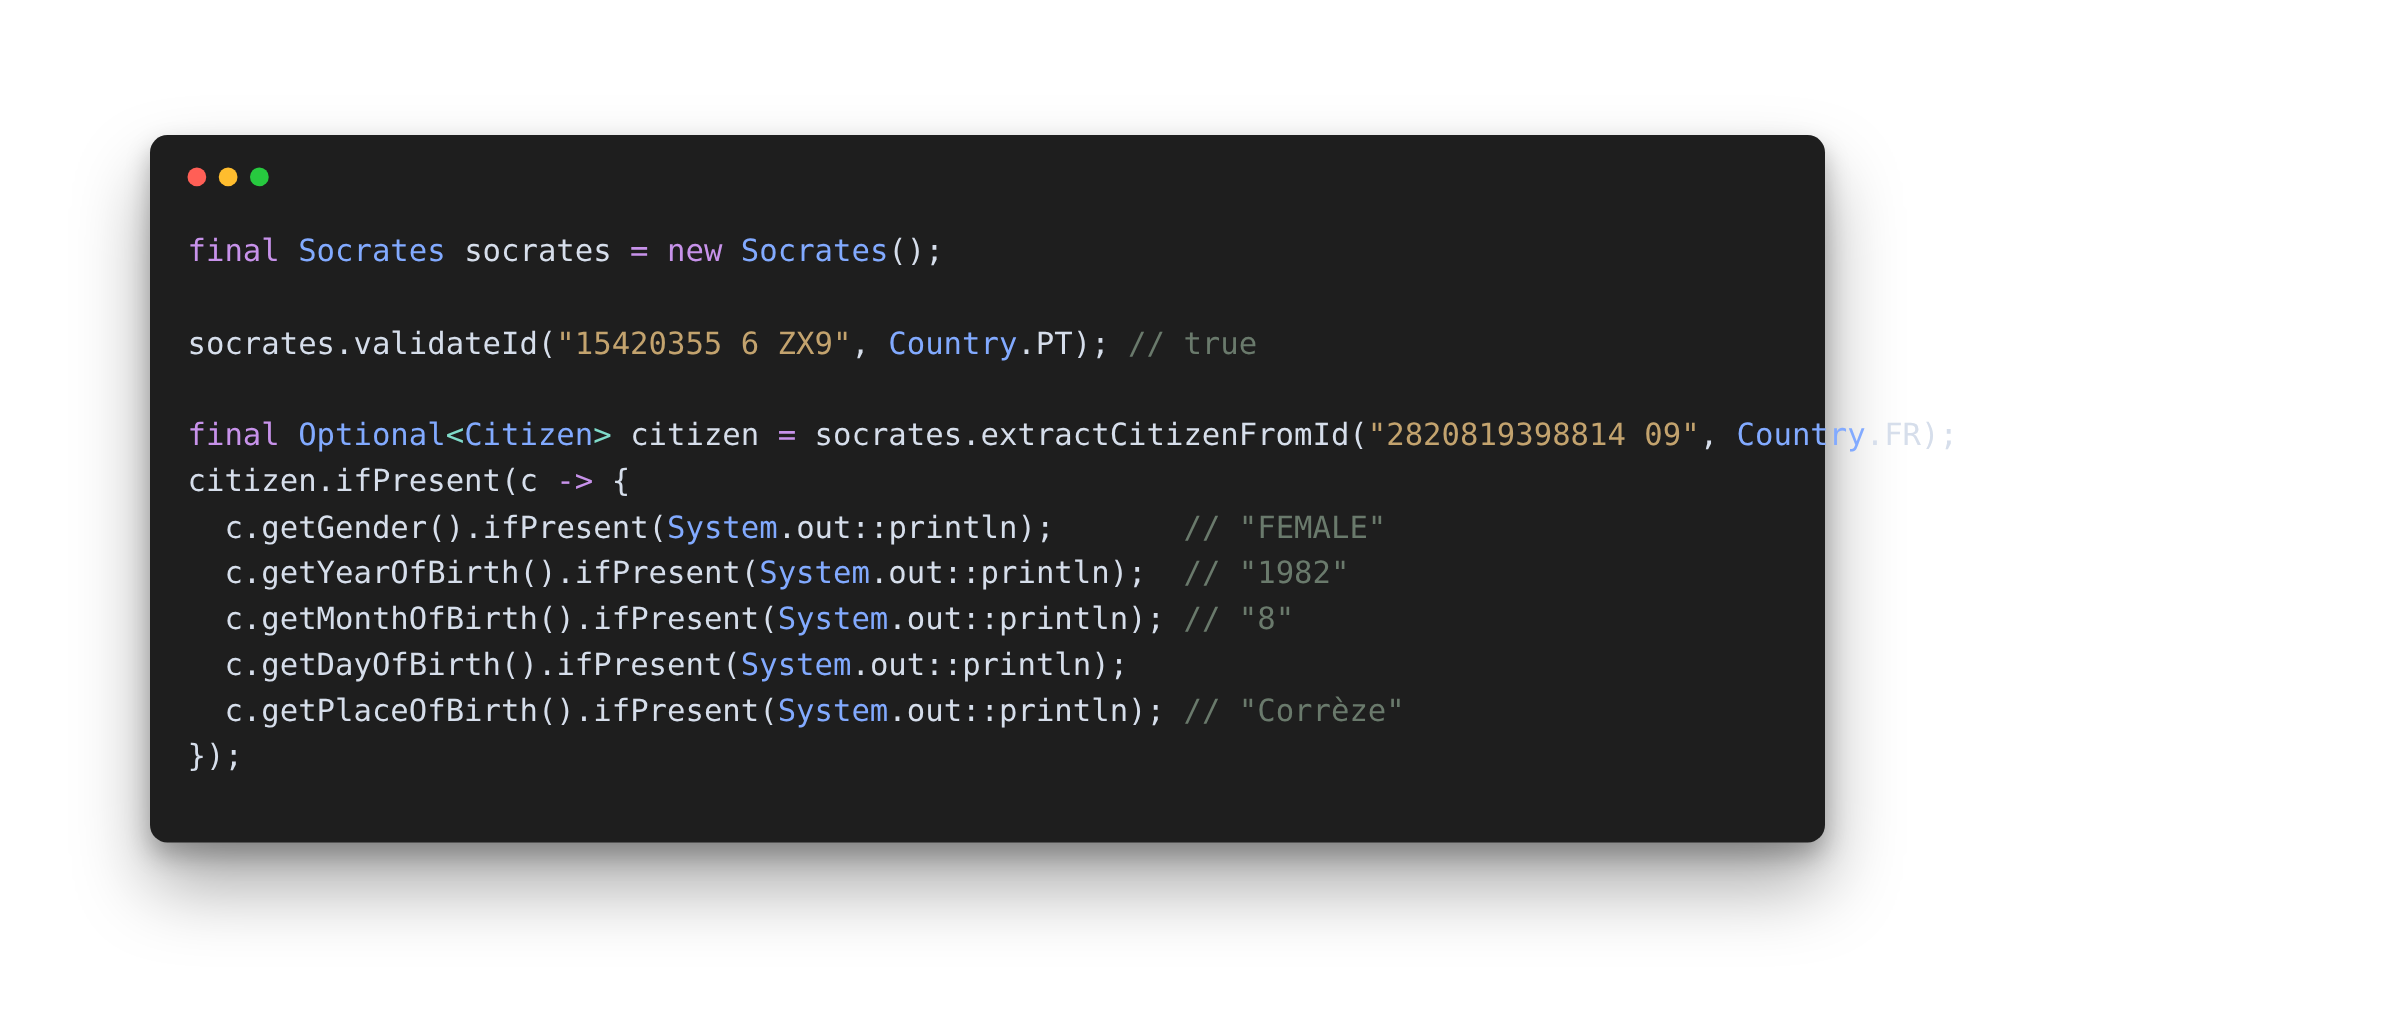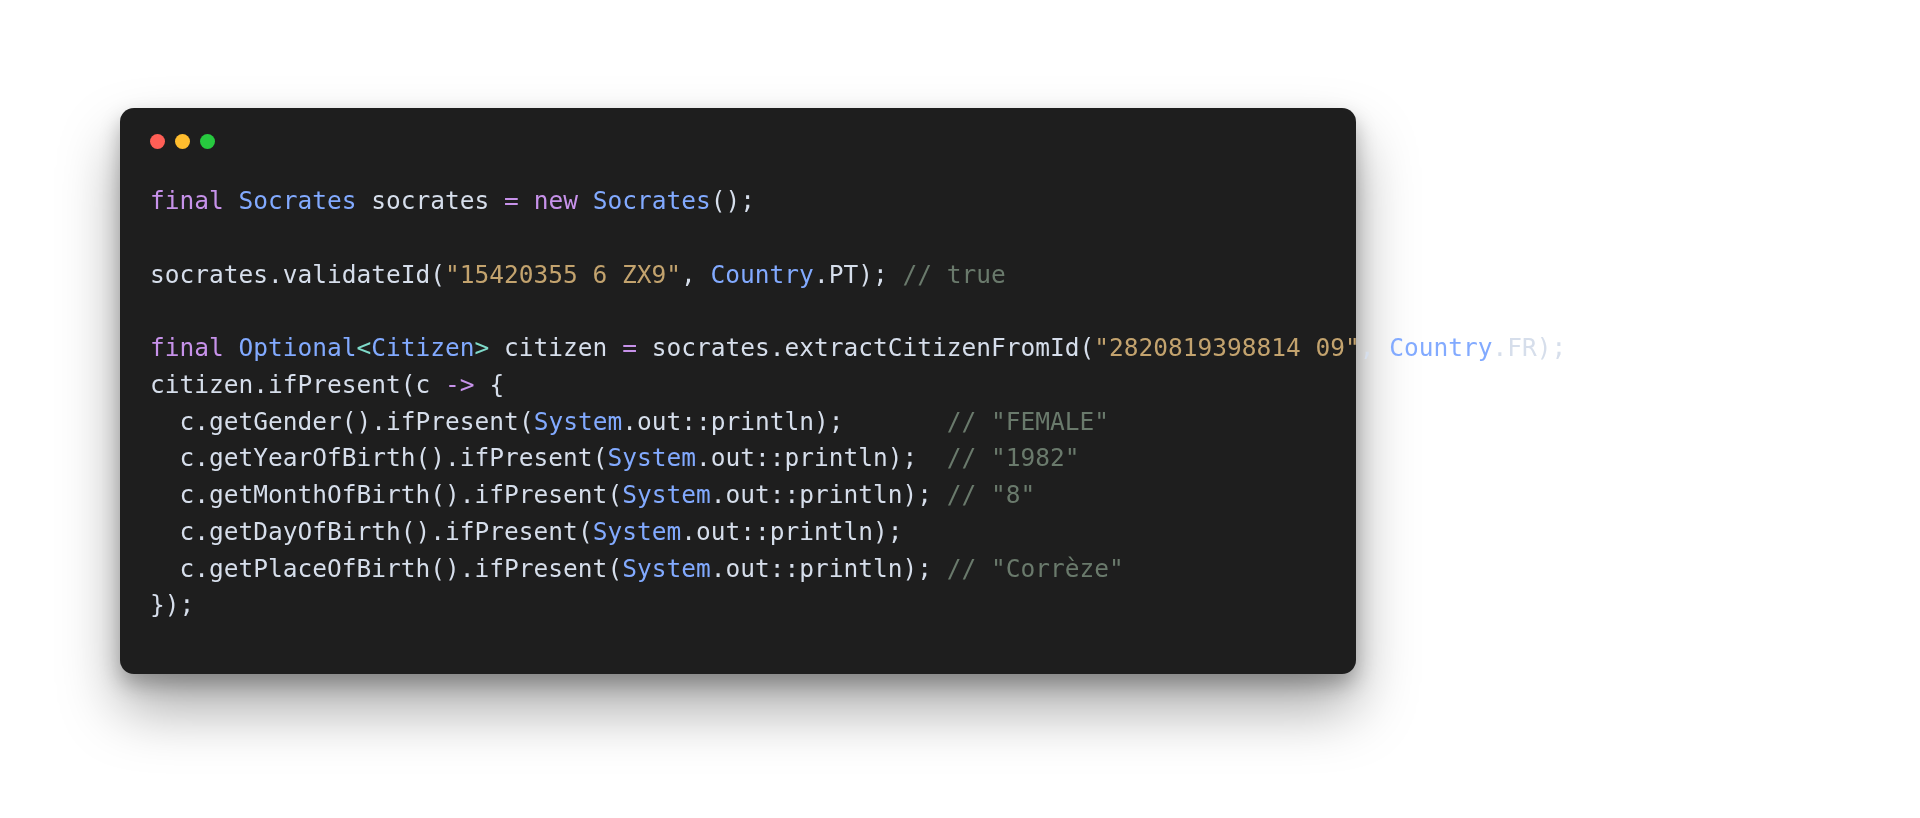--- a/index.html
+++ b/index.html
@@ -7,21 +7,21 @@
     padding: 0;
     width: 1920px;
     height: 818px;
     background: #ffffff;
     font-family: ui-monospace, "SF Mono", Menlo, Monaco, Consolas, monospace;
   }
   .window {
     position: absolute;
     left: 120px;
     top: 108px;
-    width: 1236px;
+    width: 1340px;
     background: #1e1e1e;
     border-radius: 14px;
     box-shadow: 0 34px 60px rgba(0,0,0,0.35), 0 10px 20px rgba(0,0,0,0.25);
     padding: 26px 30px 50px 30px;
     box-sizing: border-box;
   }
   .titlebar {
     display: flex;
     gap: 10px;
     margin-bottom: 34px;

